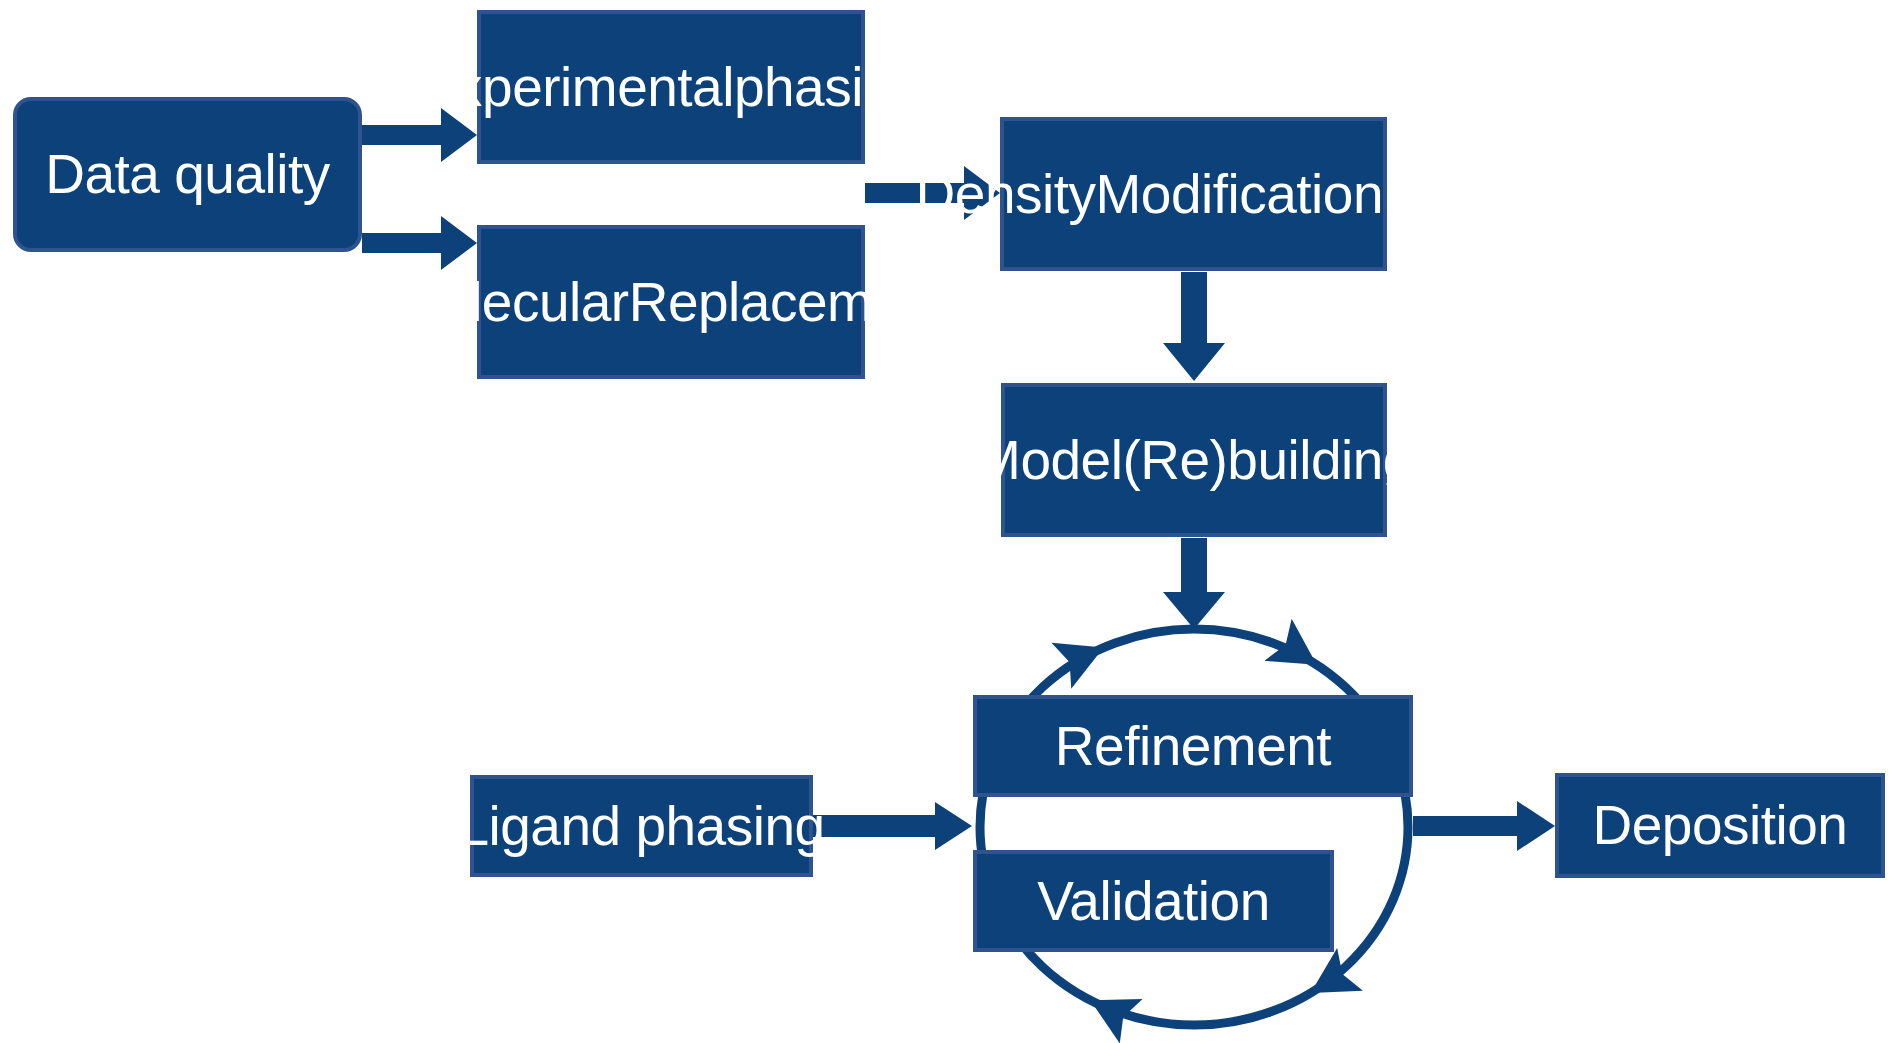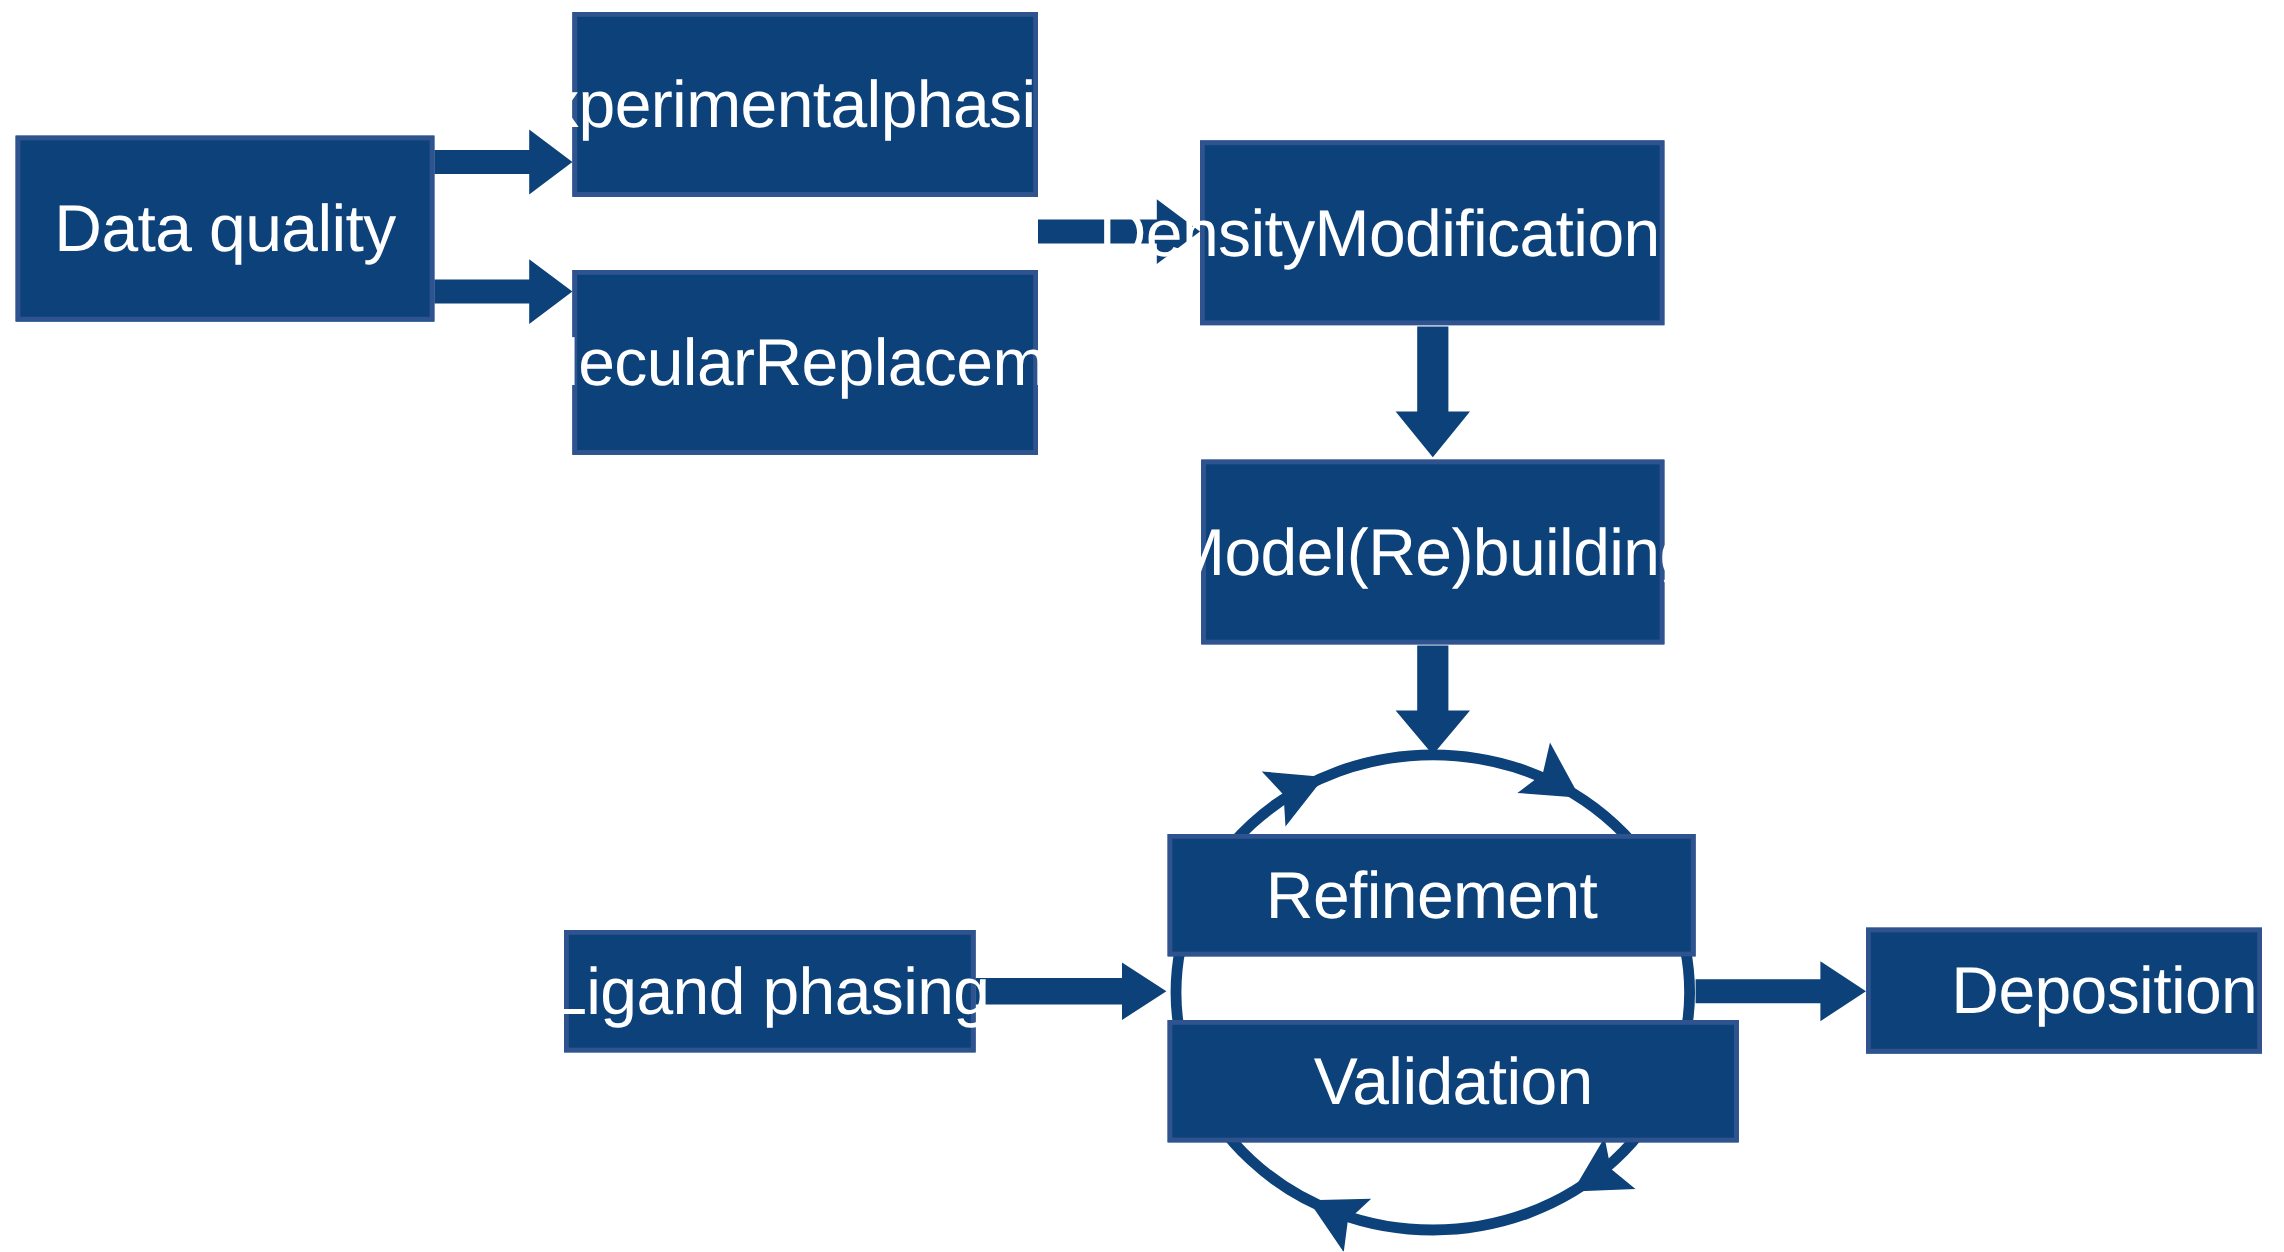--- a/index.html
+++ b/index.html
@@ -20,29 +20,29 @@
     display:flex;flex-direction:row;
     align-items:center;justify-content:center;
     text-align:center;
     font-size:55px;line-height:67px;
     z-index:2;
     letter-spacing:-0.5px;
   }
   .node span{display:block;white-space:nowrap;}
 
   
-  #n-data-quality        {left:13px;  top:113px; width:349px; height:155px;}
+  #n-data-quality        {left:13px;  top:97px; width:349px; height:155px;border-radius:18px;}
   #n-exp-phasing         {left:477px; top:10px;  width:388px; height:154px;}
   #n-mol-replacement     {left:477px; top:225px; width:388px; height:154px;}
   #n-density-mod         {left:1000px;top:117px; width:387px; height:154px;justify-content:flex-end;}
   #n-model-rebuilding    {left:1001px;top:383px; width:386px; height:154px;}
   #n-refinement          {left:973px; top:695px; width:440px; height:102px;}
-  #n-validation          {left:973px; top:850px; width:476px; height:102px;}
+  #n-validation          {left:973px; top:850px; width:361px; height:102px;}
   #n-ligand-fitting      {left:470px; top:775px; width:343px; height:102px;}
-  #n-deposition          {left:1555px;top:773px; width:330px; height:105px;justify-content:flex-end;}
+  #n-deposition          {left:1555px;top:773px; width:330px; height:105px;}
 </style>
 </head>
 <body>
 
 <div id="stage">
 
   <svg id="arrow-layer" viewBox="0 0 1903 1043" xmlns="http://www.w3.org/2000/svg">
     <g fill="#0c4179" stroke="none">
 
       <ellipse cx="1194" cy="827" rx="214" ry="198" fill="none" stroke="#0c4179" stroke-width="9"></ellipse>

